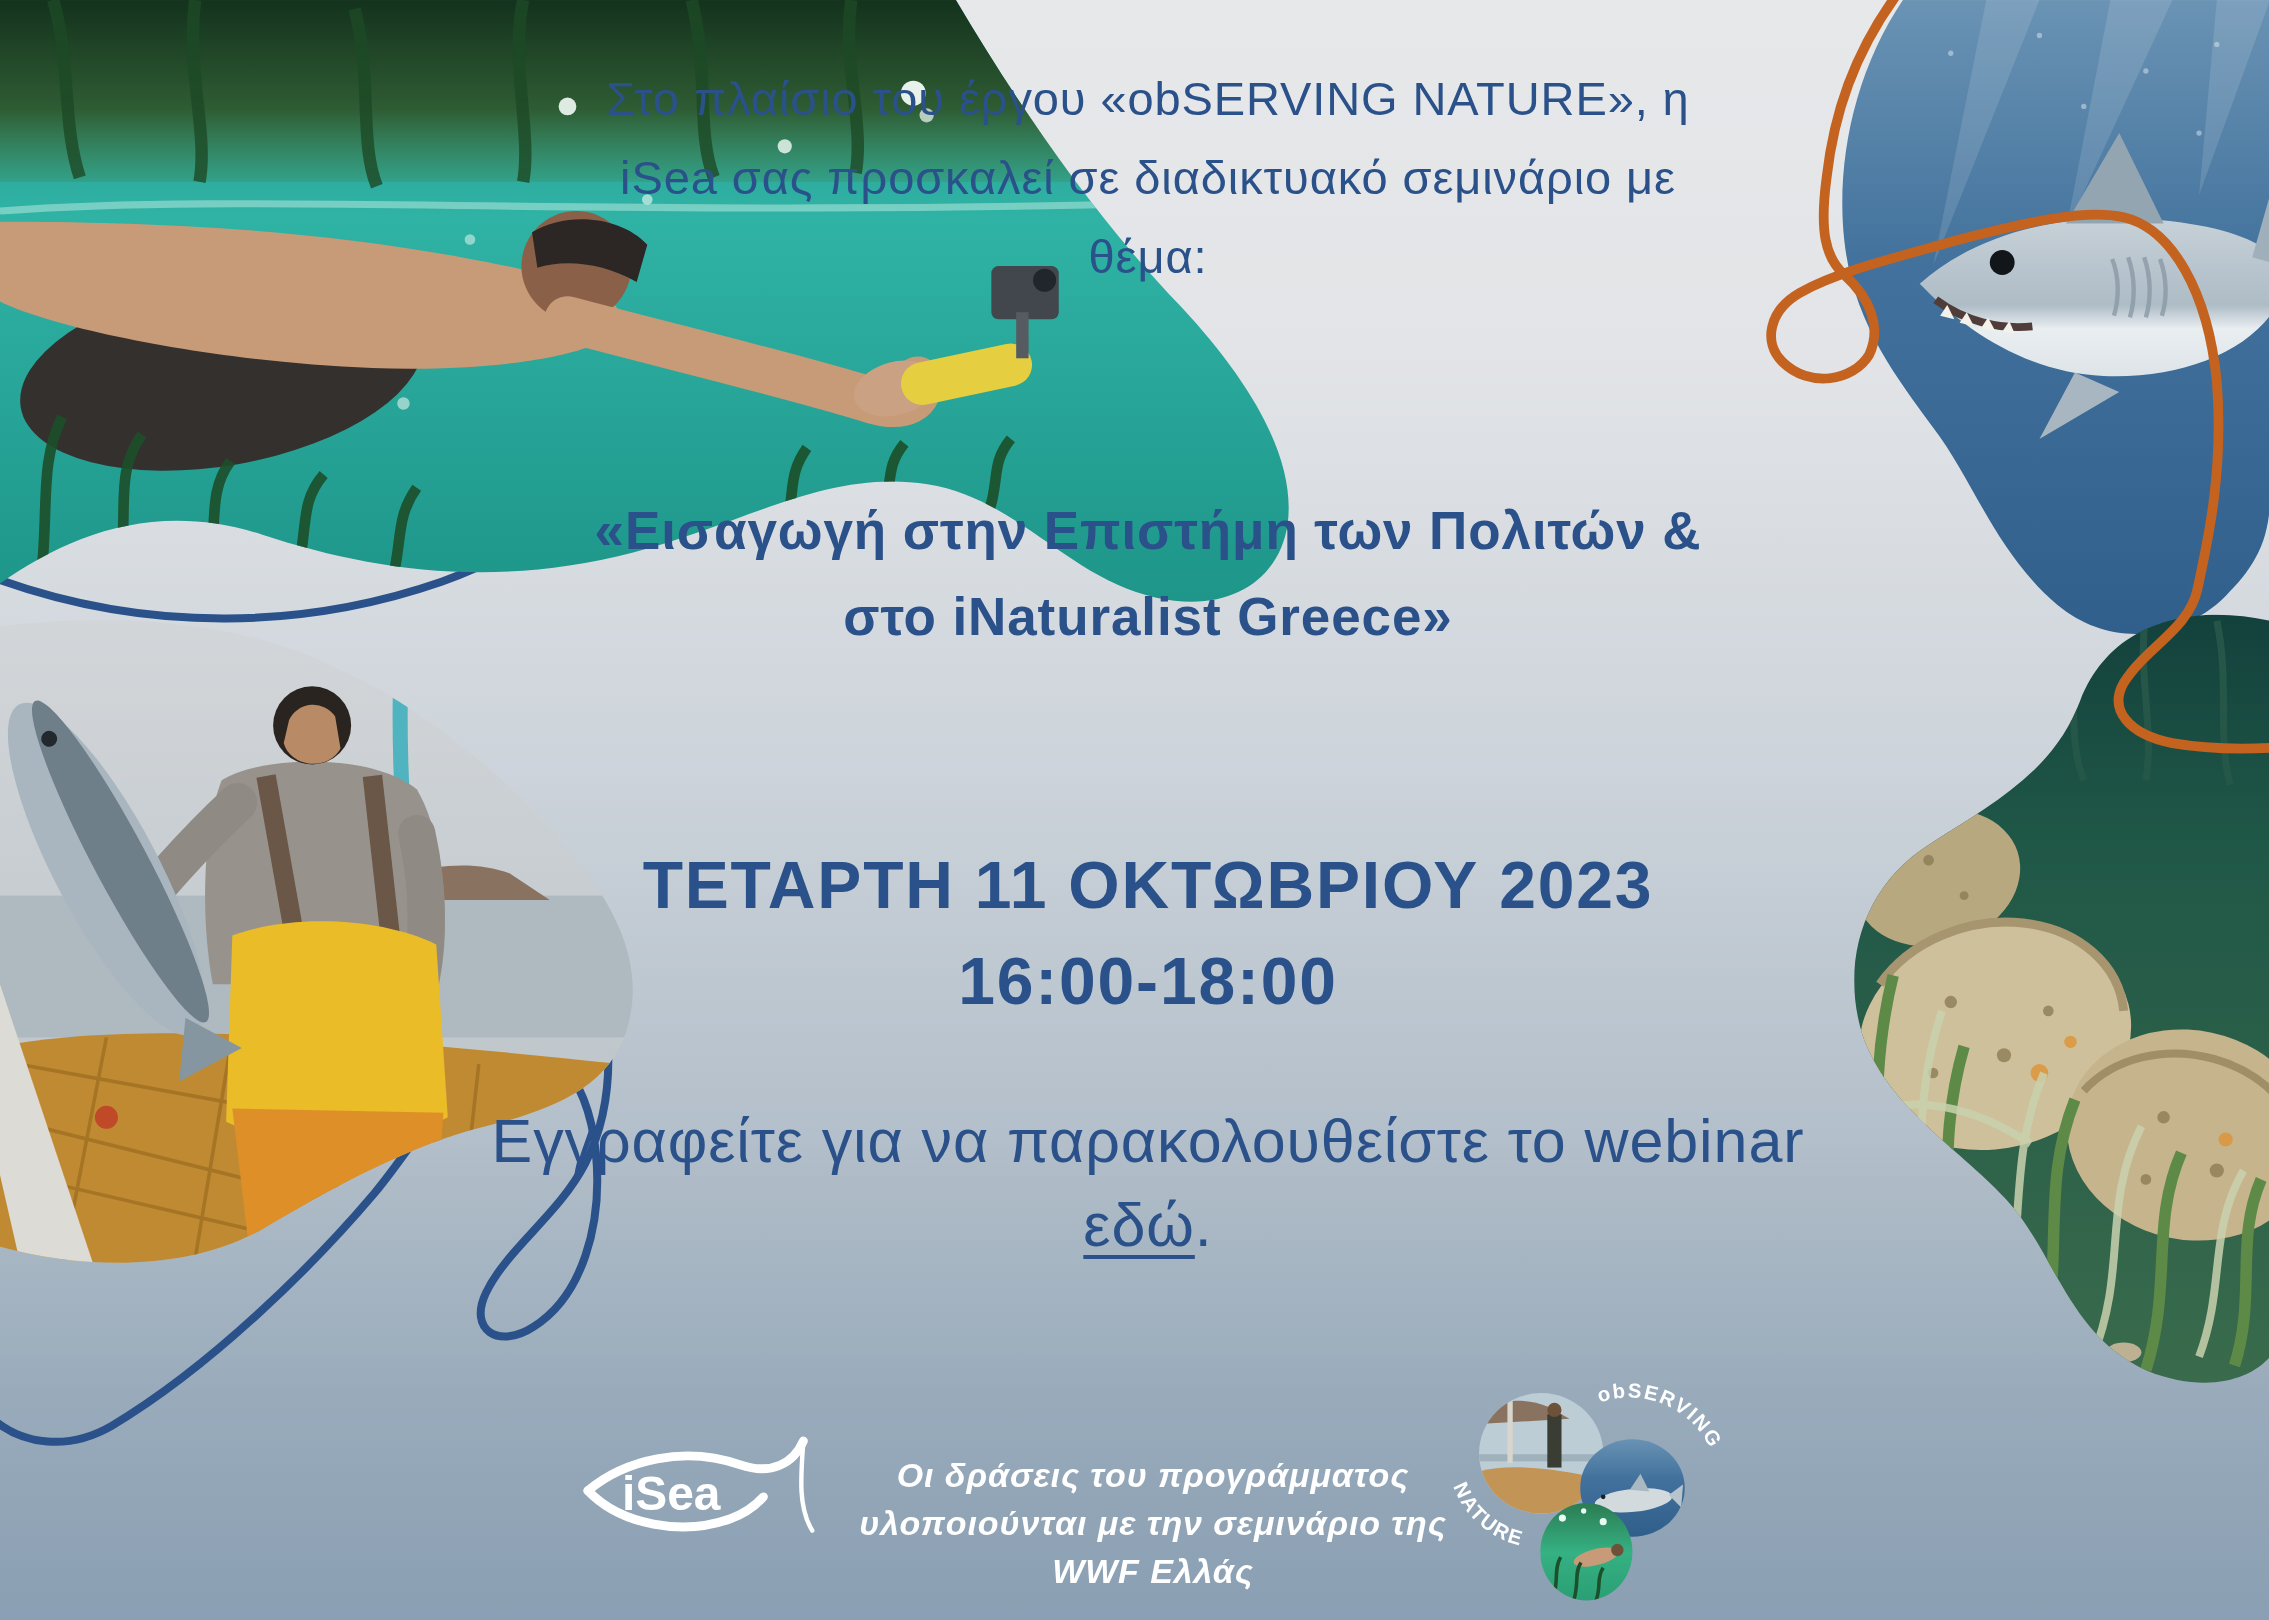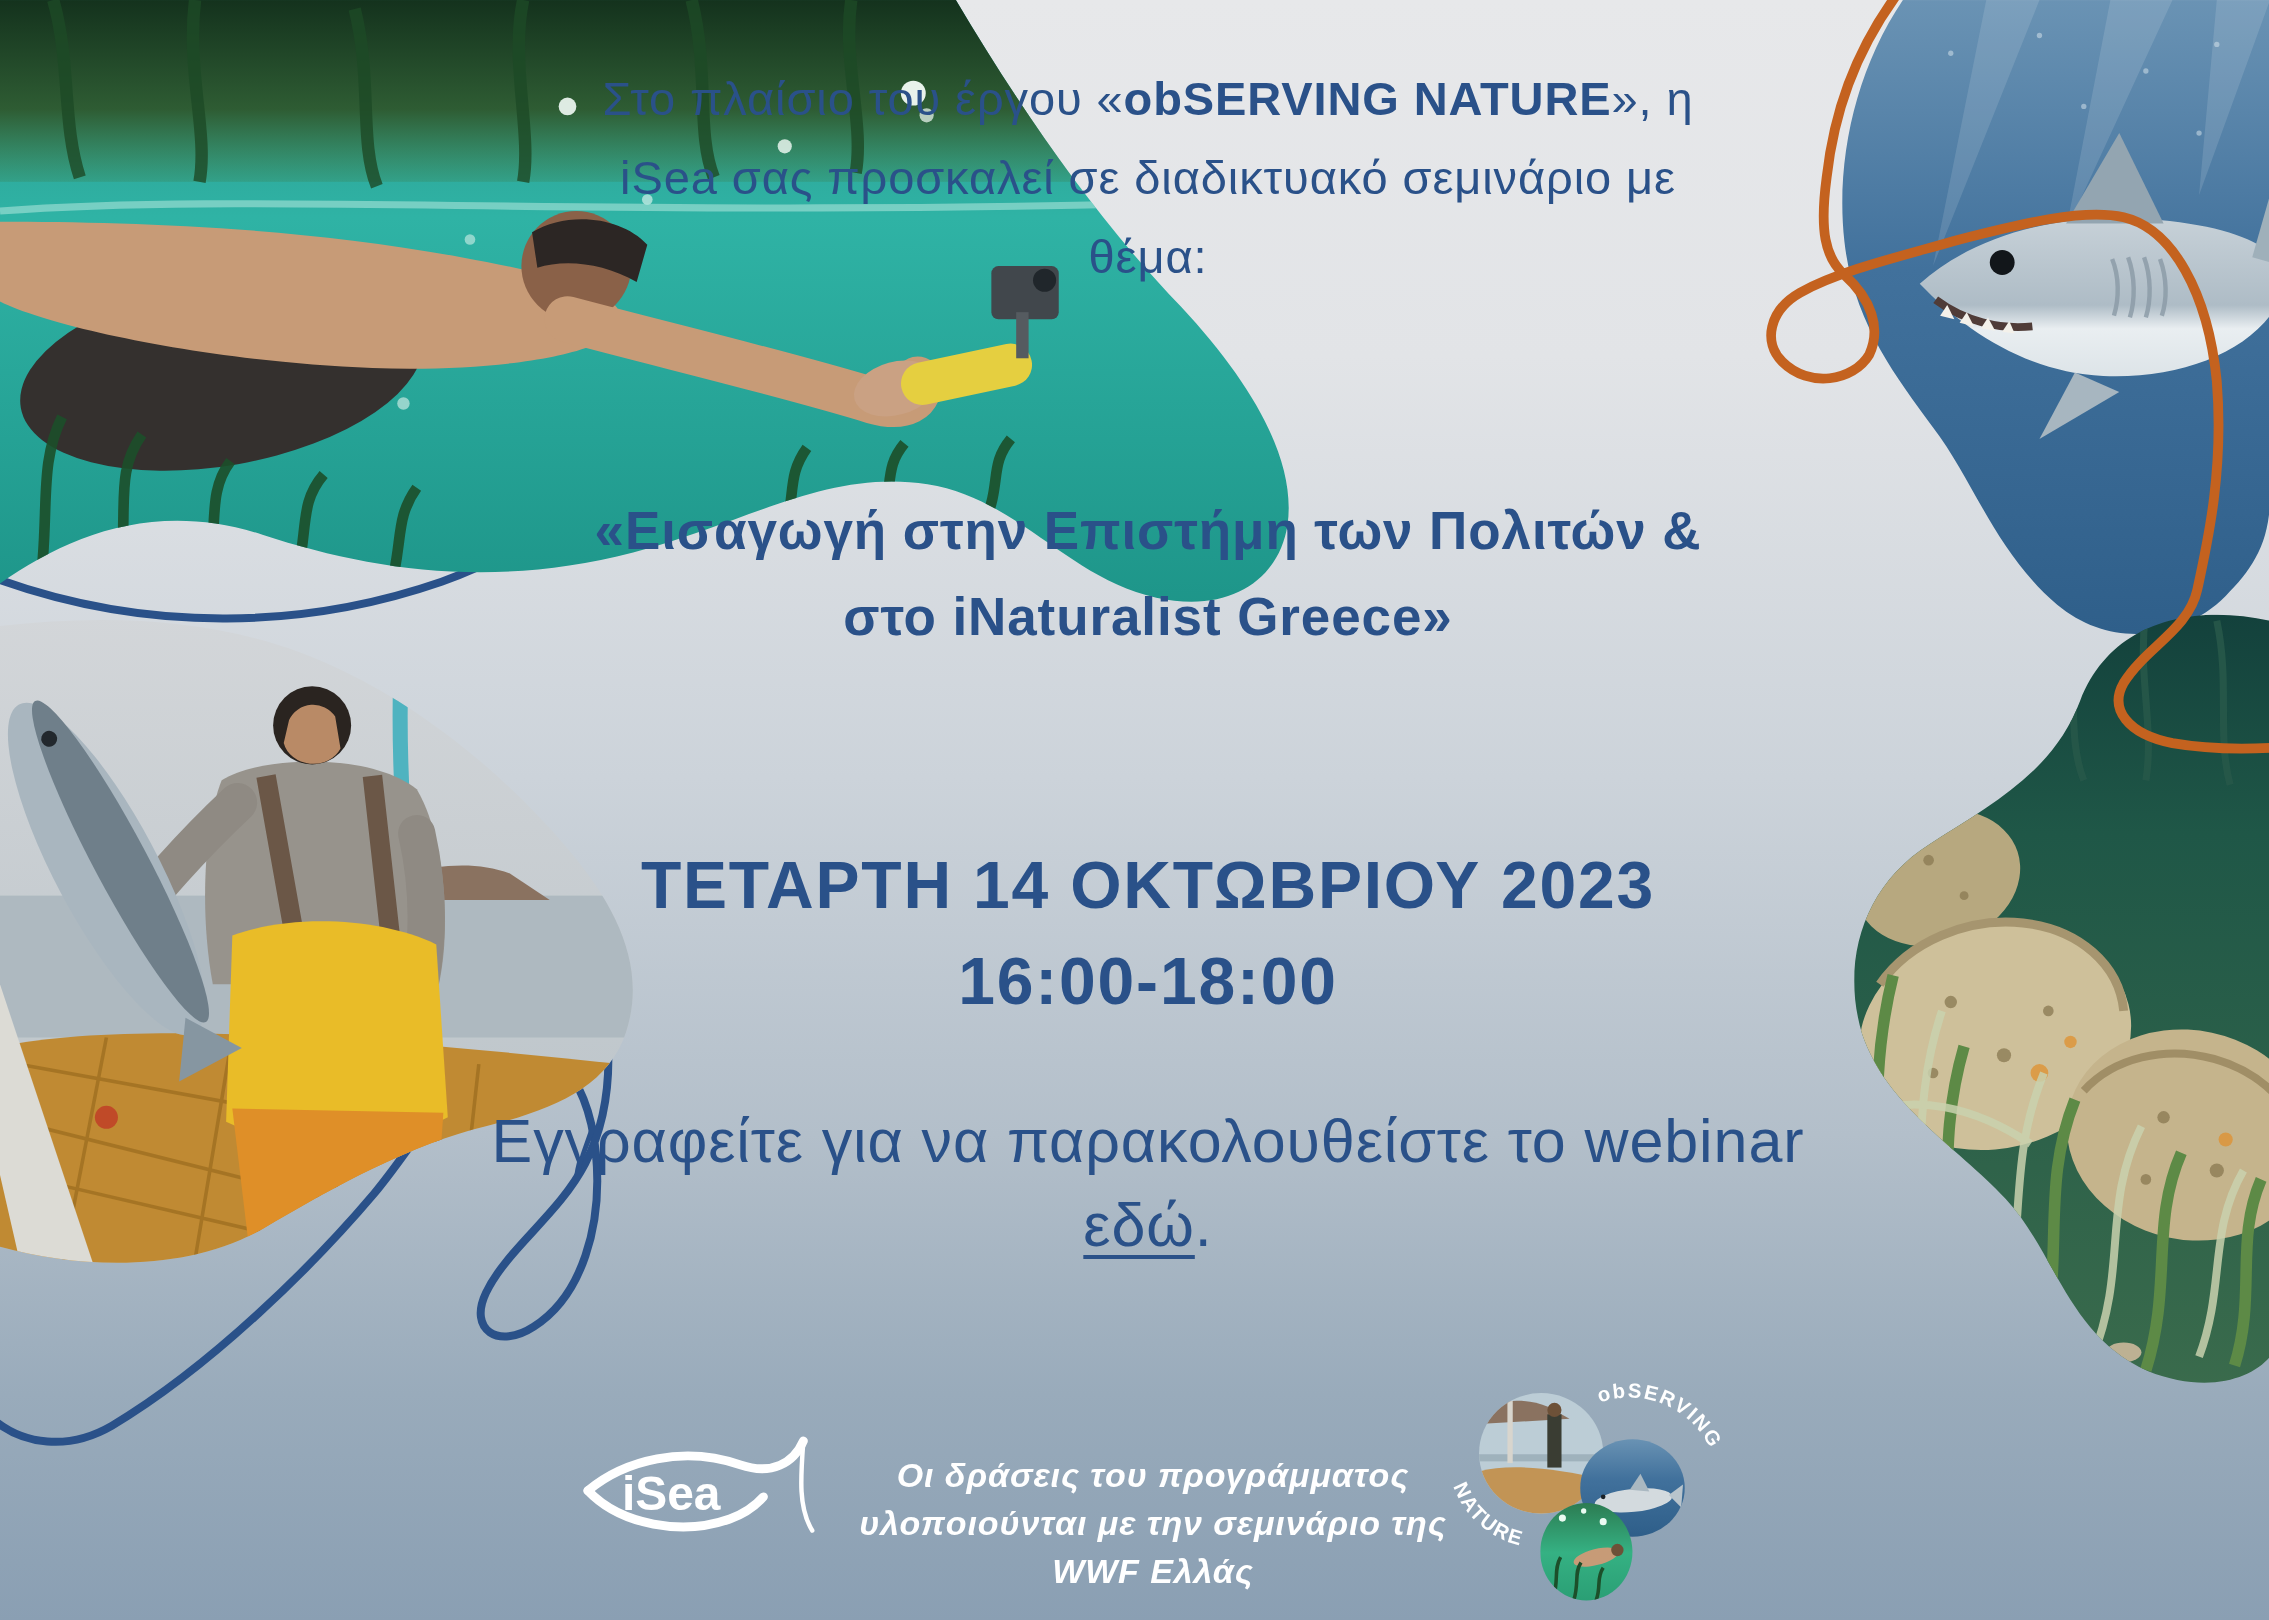--- a/index.html
+++ b/index.html
@@ -5,21 +5,21 @@
   html,body{margin:0;padding:0;}
   body{width:2270px;height:1621px;position:relative;overflow:hidden;
        font-family:"Liberation Sans",sans-serif;}
   .poster{position:absolute;inset:0;
     background:linear-gradient(180deg,#e7e8ea 0%,#e2e4e7 22%,#ccd3da 48%,#b3bfca 70%,#99abbb 86%,#8a9fb3 100%);}
   svg.art{position:absolute;left:0;top:0;z-index:1;}
   .textlayer{position:absolute;inset:0;z-index:2;}
   .navy{color:#2a5189;}
   .block{position:absolute;text-align:center;}
   .intro{left:341px;top:59px;width:1614px;font-size:47px;line-height:79px;letter-spacing:0.9px;}
-  .intro b{font-weight:bold;}
+  .intro b{font-weight:normal;}
   .title{left:341px;top:488px;width:1614px;font-size:53px;line-height:86px;font-weight:bold;letter-spacing:0.9px;}
   .schedule{left:341px;top:837px;width:1614px;font-size:66px;line-height:96px;font-weight:bold;letter-spacing:1.8px;}
   .register{left:341px;top:1099px;width:1614px;font-size:61px;line-height:84px;letter-spacing:0.9px;}
   .register a{color:#2a5189;font-weight:normal;text-decoration:underline;text-underline-offset:8.9px;text-decoration-thickness:3.5px;cursor:pointer;}
   .support{left:816px;top:1443px;width:674px;font-size:34px;line-height:48px;color:#ffffff;font-weight:bold;font-style:italic;letter-spacing:0.9px;margin-top:8px;}
 </style>
 </head>
 <body>
 
 <div class="poster">
@@ -331,21 +331,21 @@
     <span>iSea σας προσκαλεί σε διαδικτυακό σεμινάριο με</span><br>
     <span>θέμα:</span>
   </div>
 
   <div class="block title navy">
     <span>«Εισαγωγή στην Επιστήμη των Πολιτών &amp;</span><br>
     <span>στο iNaturalist Greece»</span>
   </div>
 
   <div class="block schedule navy">
-    <span>ΤΕΤΑΡΤΗ 14 ΟΚΤΩΒΡΙΟΥ 2023</span><br>
+    <span>ΤΕΤΑΡΤΗ 11 ΟΚΤΩΒΡΙΟΥ 2023</span><br>
     <span>16:00-18:00</span>
   </div>
 
   <div class="block register navy">
     <span>Εγγραφείτε για να παρακολουθείστε το webinar</span><br>
     <a>εδώ</a><span>.</span>
   </div>
 
   <div class="block support">
     <span>Οι δράσεις του προγράμματος</span><br>

